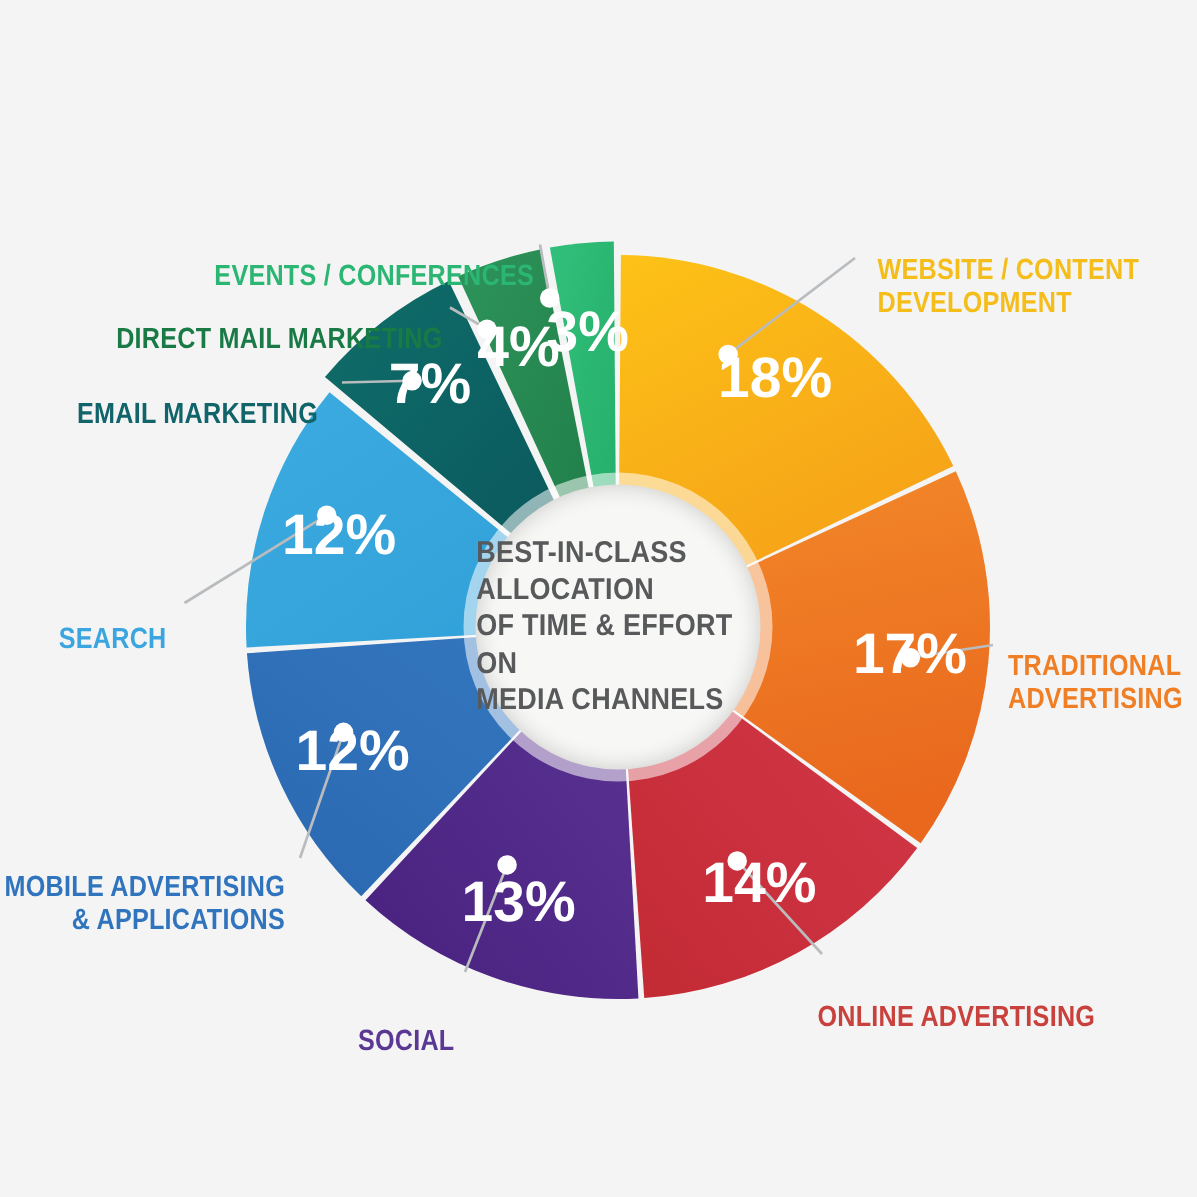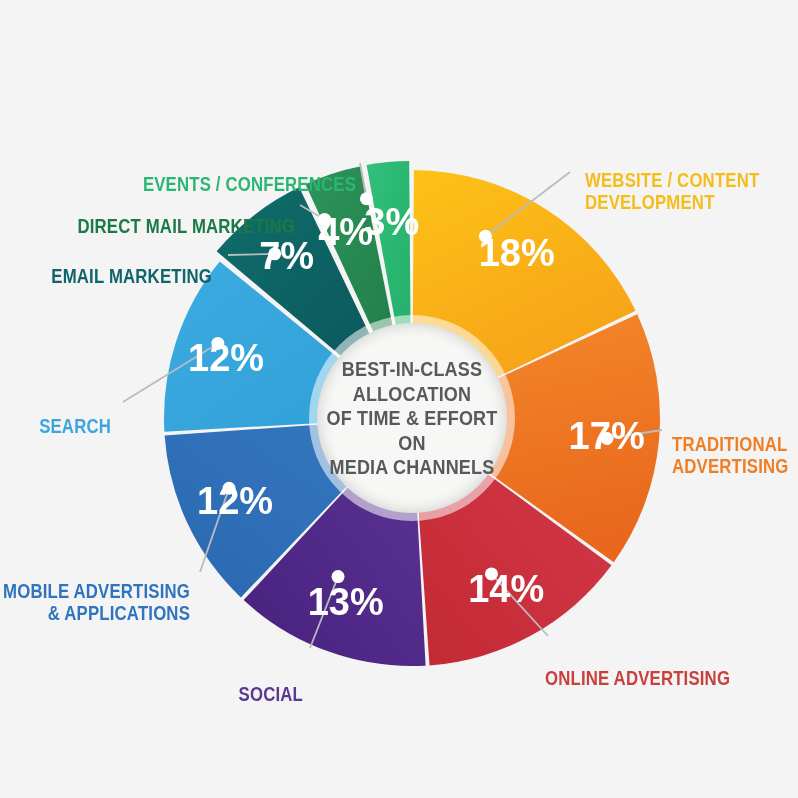--- a/index.html
+++ b/index.html
@@ -40,21 +40,20 @@
   }
   .label.right { transform-origin: left center; text-align: left; }
   .label.left  { transform-origin: right center; text-align: right; }
 
   #center-text {
     position: absolute;
     left: 412px;
     top: 418px;
     width: 210px;
     transform: translate(-50%, -50%);
-    text-align: center;
     color: #58595b;
     font-weight: bold;
     font-size: 20px;
     line-height: 1.22;
     letter-spacing: 0.2px;
     text-transform: uppercase;
     white-space: pre-line;
     pointer-events: none;
   }
   #center-text > div { transform: scaleX(0.9); }

